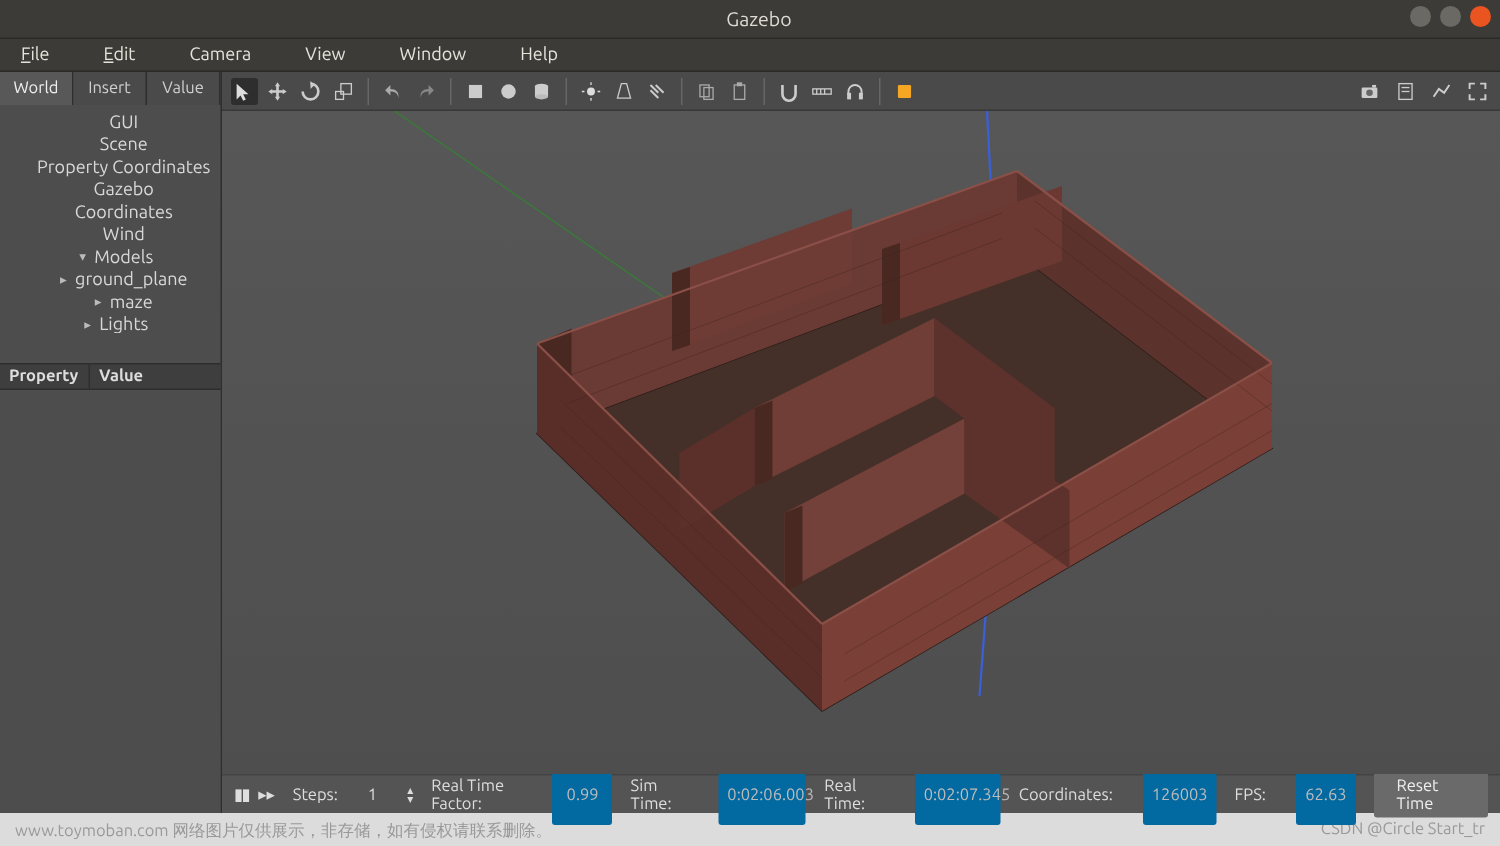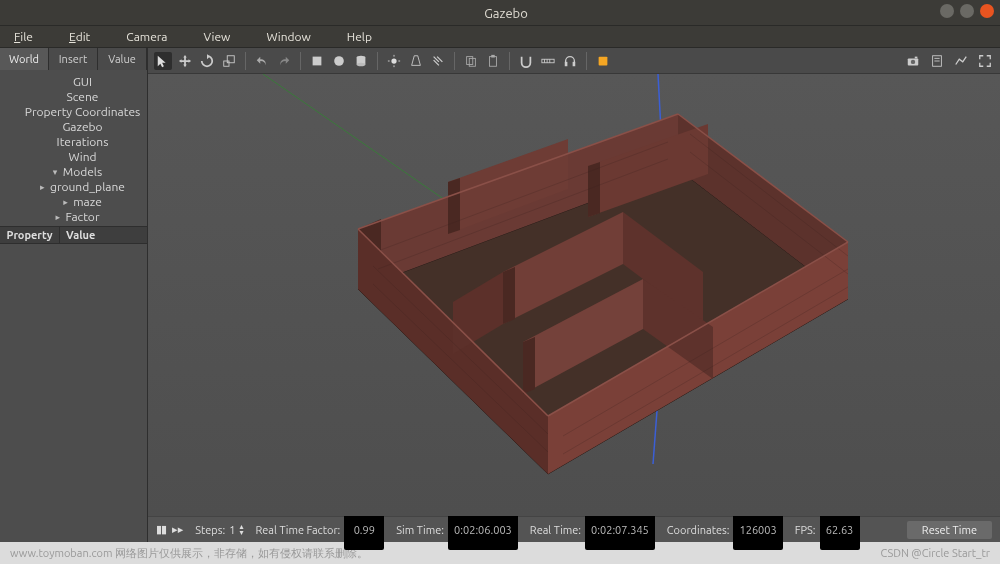--- a/index.html
+++ b/index.html
@@ -24,21 +24,21 @@
 .left-panel { width: 148px; background: #4d4d4d; border-right: 1px solid #2e2e2e; display: flex; flex-direction: column; }
 .left-tabs { display: flex; height: 22px; background: #3e3e3e; }
 .left-tab { flex: 1; display: flex; align-items: center; justify-content: center; font-size: 11px; color: #cfcfcf; border-right: 1px solid #2e2e2e; background: #4a4a4a; }
 .left-tab.active { background: #585858; color: #eee; }
 .tree { padding: 4px 2px; flex: 0 0 auto; max-height: 152px; overflow: hidden; }
 .tree-row { padding: 1px 0 1px 8px; color: #d8d8d8; font-size: 12px; white-space: nowrap; display: flex; align-items: center; gap: 2px; justify-content: center; }
 .tree-row .caret { width: 8px; display: inline-block; font-size: 9px; color: #bbb; }
 .tree-row.depth1 { padding-left: 18px; }
 
 
-.prop-head { height: 18px; background: #3e3e3e; display: flex; border-top: 1px solid #2e2e2e; border-bottom: 1px solid #2e2e2e; margin-top: 4px; text-align: center; }
+.prop-head { height: 18px; background: #3e3e3e; display: flex; border-top: 1px solid #2e2e2e; border-bottom: 1px solid #2e2e2e; margin-top: 20px; }
 .prop-head div { font-size: 11px; color: #ddd; font-weight: bold; padding: 2px 6px; }
 .prop-head .c1 { width: 60px; border-right: 1px solid #2e2e2e; }
 .prop-body { flex: 1; background: #4d4d4d; }
 
 
 .viewport-wrap { flex: 1; display: flex; flex-direction: column; background: #525252; position: relative; }
 
 
 .toolbar { height: 26px; background: #4a4a4a; display: flex; align-items: center; padding: 0 6px; gap: 4px; border-bottom: 1px solid #383838; }
 .tool-btn { width: 18px; height: 18px; display: flex; align-items: center; justify-content: center; color: #ccc; font-size: 13px; border-radius: 2px; }
@@ -47,22 +47,22 @@
 .tool-sep { width: 1px; height: 18px; background: #666; margin: 0 3px; }
 .tool-btn svg { width: 14px; height: 14px; }
 .tool-right { margin-left: auto; display: flex; gap: 6px; }
 
 
 .viewport { flex: 1; position: relative; background: linear-gradient(180deg, #575757 0%, #4e4e4e 100%); overflow: hidden; }
 .viewport svg { position: absolute; inset: 0; }
 
 
 .statusbar { height: 26px; background: #545454; display: flex; align-items: center; padding: 0 8px; gap: 12px; font-size: 11px; color: #ddd; border-top: 1px solid #444; }
-.statusbar .field { display: flex; align-items: center; gap: 4px; }
-.statusbar .val { background: #000000; padding: 14px 6px; border-radius: 2px; color: #bbb; min-width: 40px; text-align: center; }
+.statusbar .field { display: flex; align-items: center; gap: 20px; }
+.statusbar .val { background: #0369a1; padding: 14px 6px; border-radius: 2px; color: #bbb; min-width: 40px; text-align: center; }
 .statusbar .btn { background: #6a6a6a; padding: 3px 15px; border-radius: 2px; color: #eee; margin-left: auto; }
 .play-controls { display: flex; align-items: center; gap: 6px; }
 
 
 .footer { height: 22px; background: #dcdcdc; color: #999; font-size: 11px; display: flex; align-items: center; padding: 0 10px; justify-content: space-between; }
 
 </style>
 </head>
 <body>
 
@@ -104,41 +104,41 @@
       <div class="tree-row depth0">
           <span class="caret"></span>
           <span>Property Coordinates</span>
         </div>
       <div class="tree-row depth0">
           <span class="caret"></span>
           <span>Gazebo</span>
         </div>
       <div class="tree-row depth0">
           <span class="caret"></span>
-          <span>Iterations</span>
+          <span>Coordinates</span>
         </div>
       <div class="tree-row depth0">
           <span class="caret"></span>
           <span>Wind</span>
         </div>
       <div class="tree-row depth0">
           <span class="caret">▾</span>
           <span>Models</span>
         </div>
       <div class="tree-row depth1">
           <span class="caret">▸</span>
           <span>ground_plane</span>
         </div>
       <div class="tree-row depth1">
           <span class="caret">▸</span>
           <span>maze</span>
         </div>
       <div class="tree-row depth0">
           <span class="caret">▸</span>
-          <span>Factor</span>
+          <span>Lights</span>
         </div>
     </div>
     <div class="prop-head">
       <div class="c1">Property</div>
       <div>Value</div>
     </div>
     <div class="prop-body"></div>
   </div>
 
   <div class="viewport-wrap">

